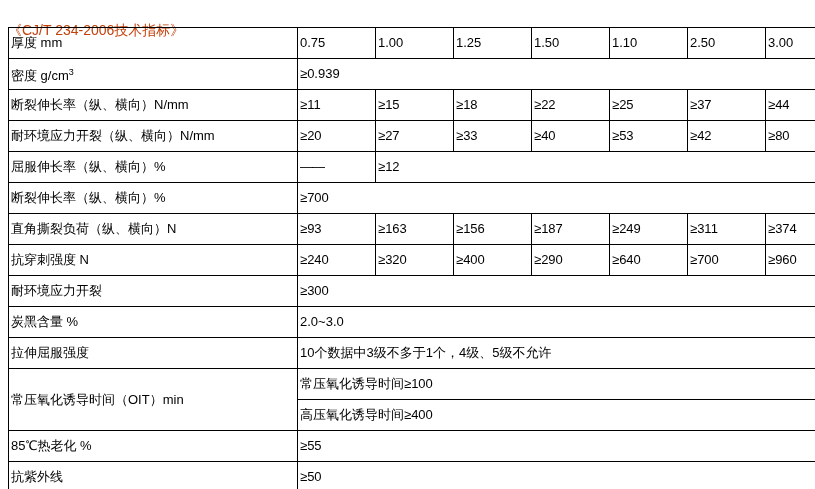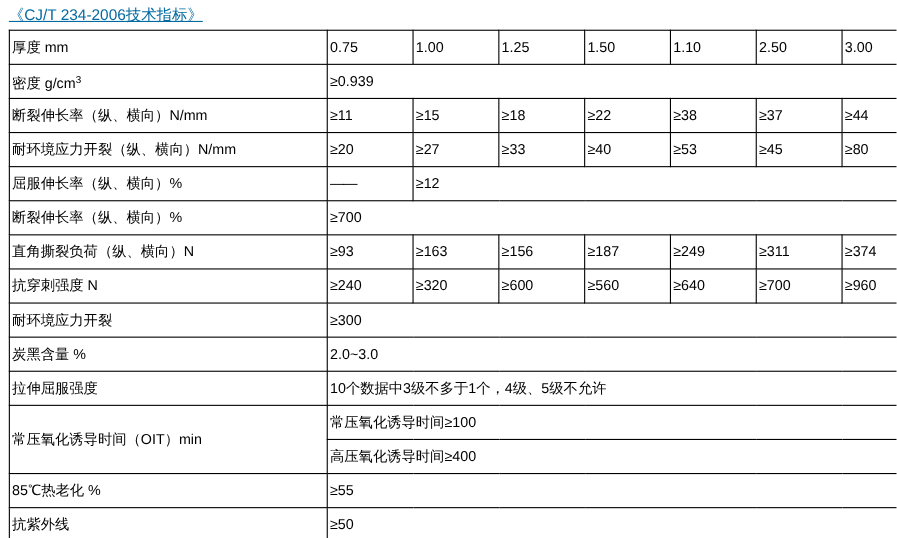--- a/index.html
+++ b/index.html
@@ -16,26 +16,25 @@
   }
   .page {
     position: relative;
     width: 815px;
     height: 489px;
     box-sizing: border-box;
   }
   .doc-title {
     position: absolute;
     left: 8px;
-    top: 4px;
+    top: 21px;
     font-size: 14px;
     line-height: 18px;
-    color: #0369a1;
+    color: #c2410c;
     white-space: nowrap;
-    text-decoration: underline;
   }
   .table-wrap {
     position: absolute;
     left: 8px;
     top: 27px;
     width: 798px;
   }
   table.spec {
     border-collapse: collapse;
     width: 798px;
@@ -90,33 +89,33 @@
           <td class="label"><span>密度 g/cm</span><span class="sup">3</span></td>
           <td colspan="7">≥0.939</td>
         </tr>
 
         <tr>
           <td class="label">断裂伸长率（纵、横向）N/mm</td>
           <td>≥11</td>
           <td>≥15</td>
           <td>≥18</td>
           <td>≥22</td>
-          <td>≥38</td>
+          <td>≥25</td>
           <td>≥37</td>
           <td>≥44</td>
         </tr>
 
         <tr>
           <td class="label">耐环境应力开裂（纵、横向）N/mm</td>
           <td>≥20</td>
           <td>≥27</td>
           <td>≥33</td>
           <td>≥40</td>
           <td>≥53</td>
-          <td>≥45</td>
+          <td>≥42</td>
           <td>≥80</td>
         </tr>
 
         <tr>
           <td class="label">屈服伸长率（纵、横向）%</td>
           <td class="dash">——</td>
           <td colspan="6">≥12</td>
         </tr>
 
         <tr>
@@ -132,22 +131,22 @@
           <td>≥187</td>
           <td>≥249</td>
           <td>≥311</td>
           <td>≥374</td>
         </tr>
 
         <tr>
           <td class="label">抗穿刺强度 N</td>
           <td>≥240</td>
           <td>≥320</td>
-          <td>≥600</td>
-          <td>≥560</td>
+          <td>≥400</td>
+          <td>≥290</td>
           <td>≥640</td>
           <td>≥700</td>
           <td>≥960</td>
         </tr>
 
         <tr>
           <td class="label">耐环境应力开裂</td>
           <td colspan="7">≥300</td>
         </tr>
 

